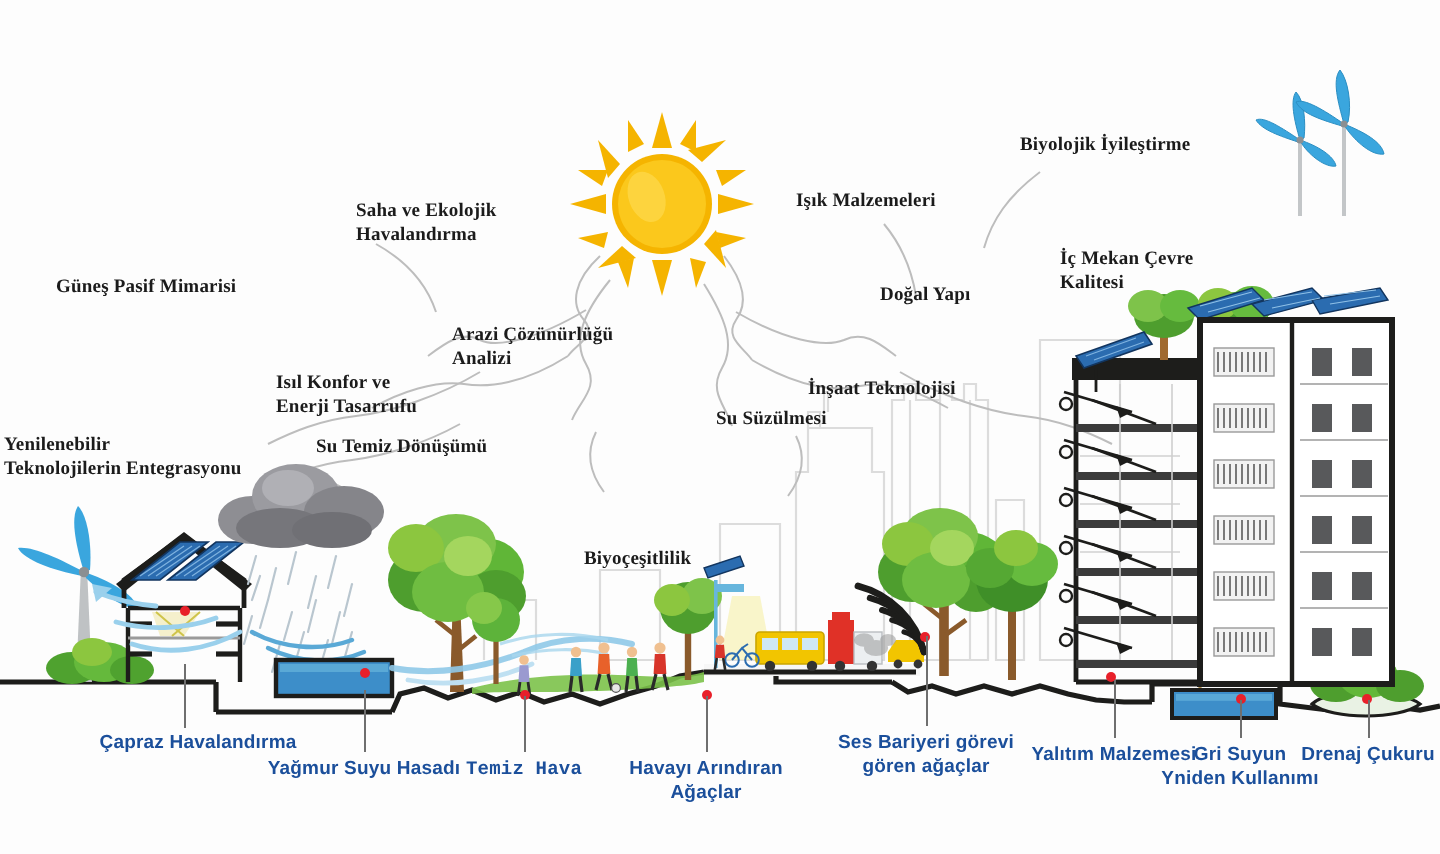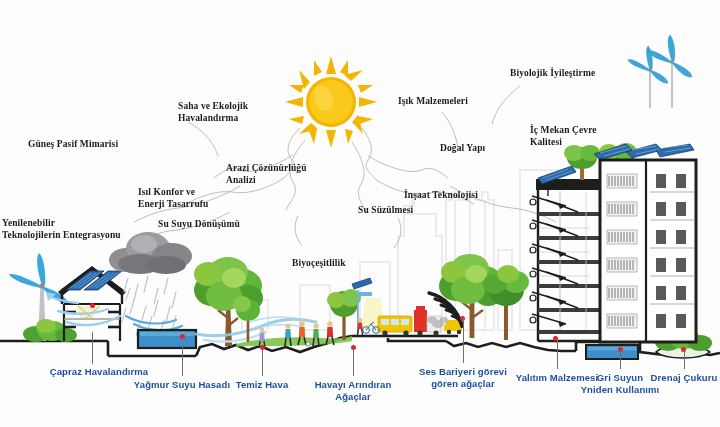--- a/index.html
+++ b/index.html
@@ -612,42 +612,42 @@
       <line x1="650" y1="304" x2="694" y2="304"></line>
     </g>
   </svg>
 
   <div id="top-labels">
       <div class="lbl lbl-black" style="left: 28px; top: 139px; width: 130px;">Güneş Pasif Mimarisi</div>
       <div class="lbl lbl-black" style="left: 2px; top: 218px; width: 140px;">Yenilenebilir
 Teknolojilerin Entegrasyonu</div>
       <div class="lbl lbl-black" style="left: 138px; top: 187px; width: 110px;">Isıl Konfor ve
 Enerji Tasarrufu</div>
-      <div class="lbl lbl-black" style="left: 158px; top: 219px; width: 110px;">Su Suyu Dönüşümü</div>
+      <div class="lbl lbl-black" style="left: 158px; top: 219px; width: 110px;">Su Temiz Dönüşümü</div>
       <div class="lbl lbl-black" style="left: 178px; top: 101px; width: 120px;">Saha ve Ekolojik
 Havalandırma</div>
       <div class="lbl lbl-black" style="left: 226px; top: 163px; width: 120px;">Arazi Çözünürlüğü
 Analizi</div>
       <div class="lbl lbl-black" style="left: 318px; top: 205px; width: 90px; margin-left: 40px;">Su Süzülmesi</div>
-      <div class="lbl lbl-black" style="left: 272px; top: 258px; width: 80px; padding-left: 20px;">Biyoçeşitlilik</div>
+      <div class="lbl lbl-black" style="left: 272px; top: 275px; width: 80px; padding-left: 20px;">Biyoçeşitlilik</div>
       <div class="lbl lbl-black" style="left: 398px; top: 96px; width: 110px;">Işık Malzemeleri</div>
       <div class="lbl lbl-black" style="left: 440px; top: 143px; width: 70px;">Doğal Yapı</div>
       <div class="lbl lbl-black" style="left: 404px; top: 190px; width: 110px;">İnşaat Teknolojisi</div>
       <div class="lbl lbl-black" style="left: 510px; top: 68px; width: 130px;">Biyolojik İyileştirme</div>
       <div class="lbl lbl-black" style="left: 530px; top: 125px; width: 110px;">İç Mekan Çevre
 Kalitesi</div>
     </div>
 
   <div id="bottom-labels">
       <div class="leader" style="left: 92px; top: 332px; height: 32px;"></div>
       <div class="lbl lbl-blue" style="left: 34px; top: 366px; width: 130px;">Çapraz Havalandırma</div>
       <div class="leader" style="left: 182px; top: 345px; height: 31px;"></div>
       <div class="lbl lbl-blue" style="left: 122px; top: 379px; width: 120px;">Yağmur Suyu Hasadı</div>
       <div class="leader" style="left: 262px; top: 348px; height: 28px;"></div>
-      <div class="lbl lbl-blue" style="left: 217px; top: 379px; width: 90px;">Temiz Hava</div>
+      <div class="lbl lbl-blue" style="left: 217px; top: 379px; width: 90px; font-family: Liberation Mono, monospace;">Temiz Hava</div>
       <div class="leader" style="left: 353px; top: 348px; height: 28px;"></div>
       <div class="lbl lbl-blue" style="left: 298px; top: 379px; width: 110px;">Havayı Arındıran
 Ağaçlar</div>
       <div class="leader" style="left: 463px; top: 318px; height: 45px;"></div>
       <div class="lbl lbl-blue" style="left: 403px; top: 366px; width: 120px;">Ses Bariyeri görevi
 gören ağaçlar</div>
       <div class="leader" style="left: 557px; top: 340px; height: 29px;"></div>
       <div class="lbl lbl-blue" style="left: 502px; top: 372px; width: 110px;">Yalıtım Malzemesi</div>
       <div class="leader" style="left: 620px; top: 350px; height: 19px;"></div>
       <div class="lbl lbl-blue u" style="left: 570px; top: 372px; width: 100px;">Gri Suyun

